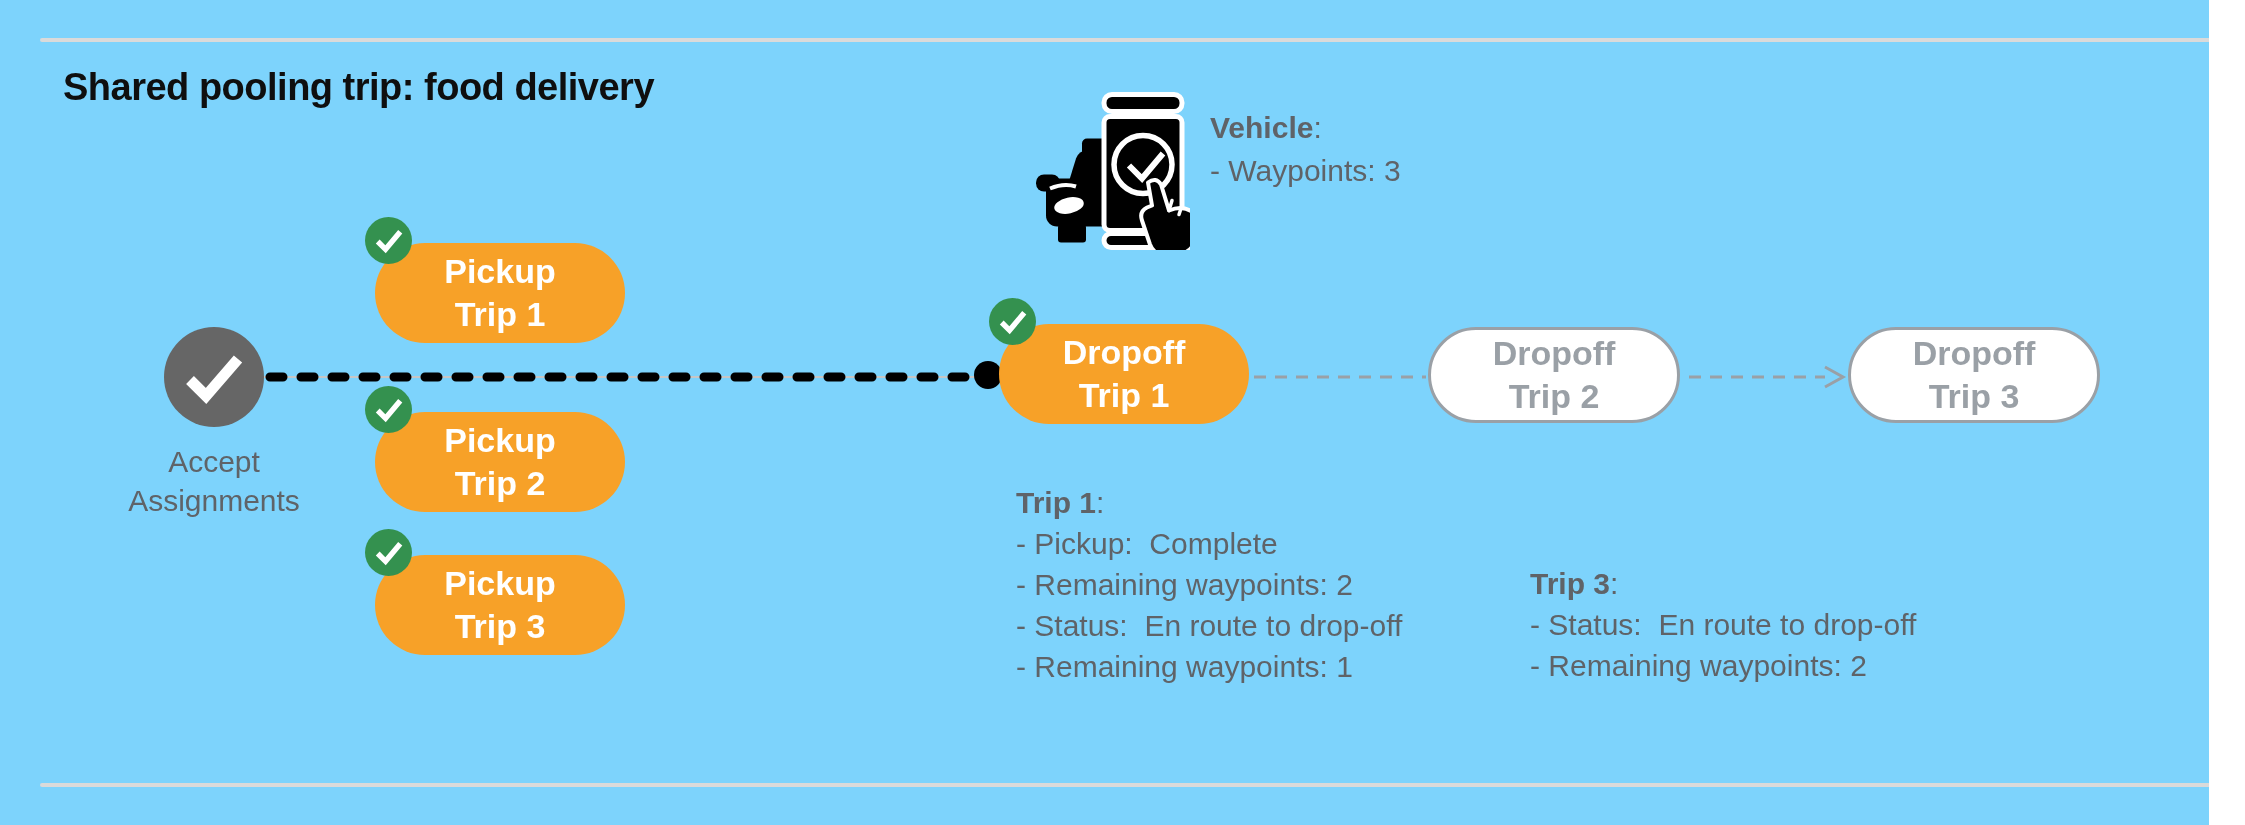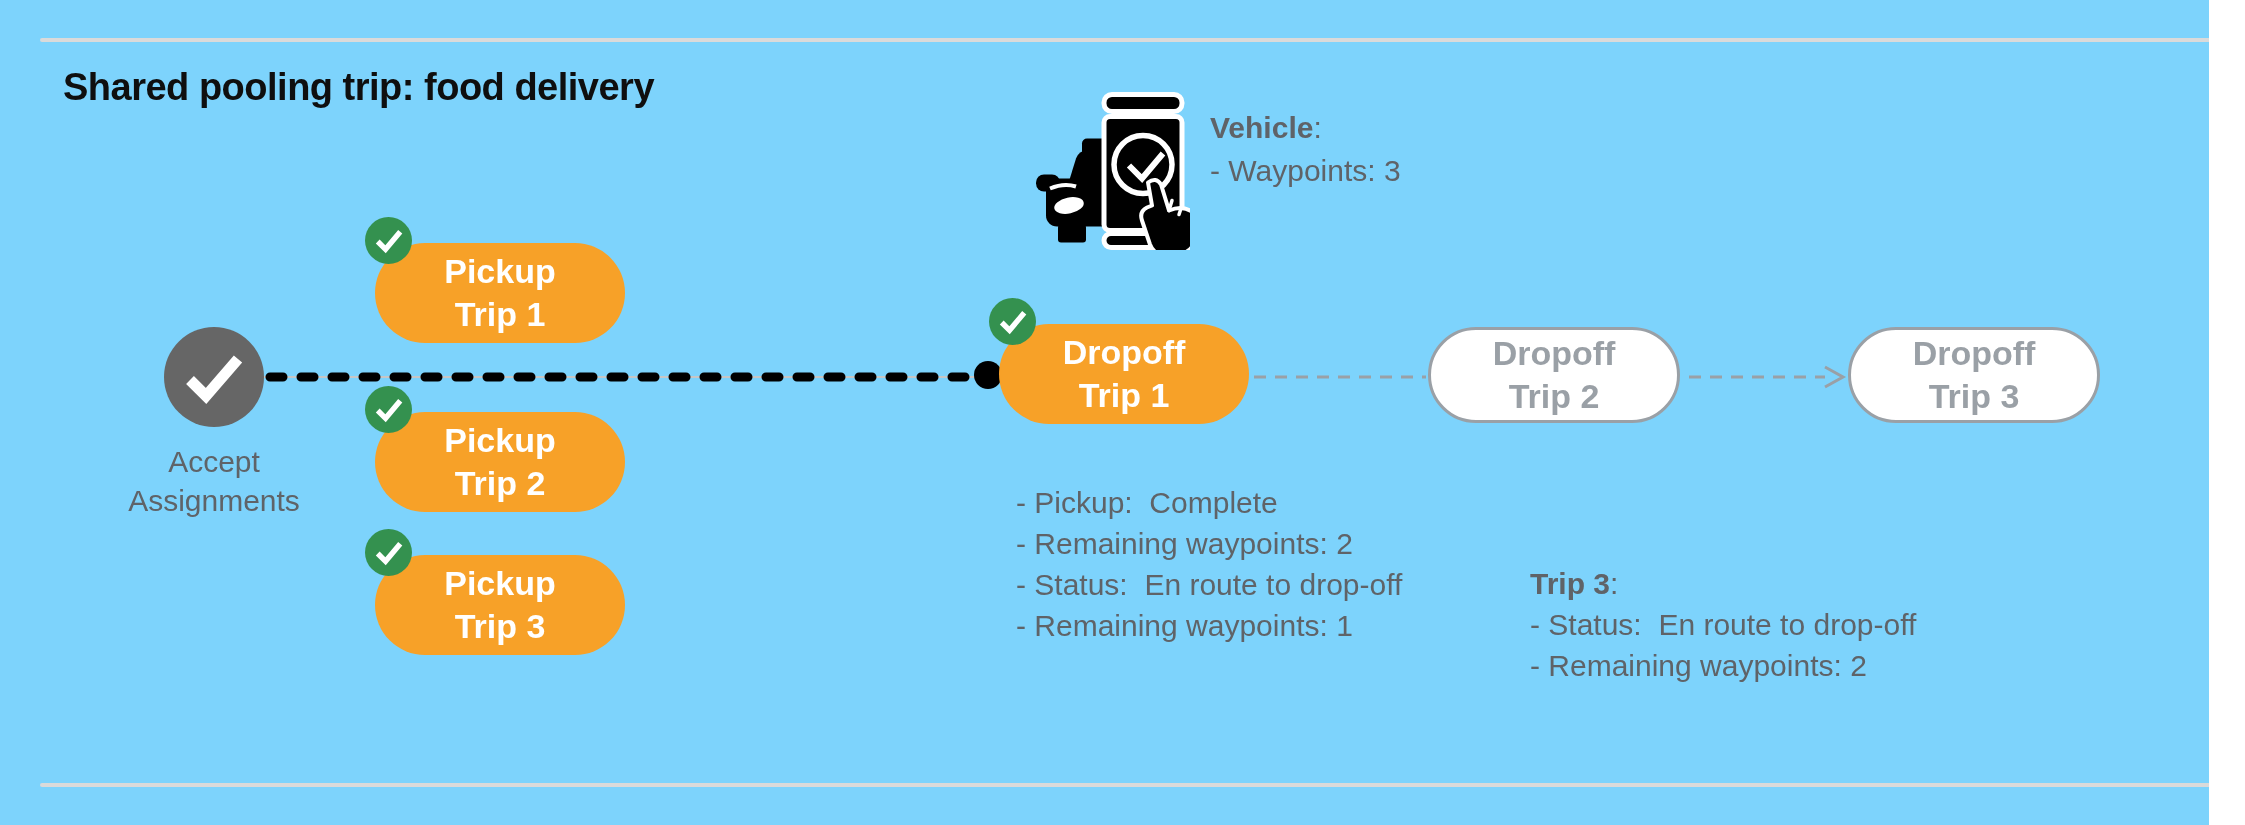--- a/index.html
+++ b/index.html
@@ -156,20 +156,21 @@
     <div>Dropoff</div>
     <div>Trip 2</div>
   </div>
 
   <div class="pill outline d3">
     <div>Dropoff</div>
     <div>Trip 3</div>
   </div>
 
   <div class="status-block a">
+    <div class="status-line"><b>Trip 1</b><span>:</span></div>
     <div class="status-line">- Pickup:  Complete</div>
     <div class="status-line">- Remaining waypoints: 2</div>
     <div class="status-line">- Status:  En route to drop-off</div>
     <div class="status-line">- Remaining waypoints: 1</div>
   </div>
 
   <div class="status-block b">
     <div class="status-line"><b>Trip 3</b><span>:</span></div>
     <div class="status-line">- Status:  En route to drop-off</div>
     <div class="status-line">- Remaining waypoints: 2</div>

